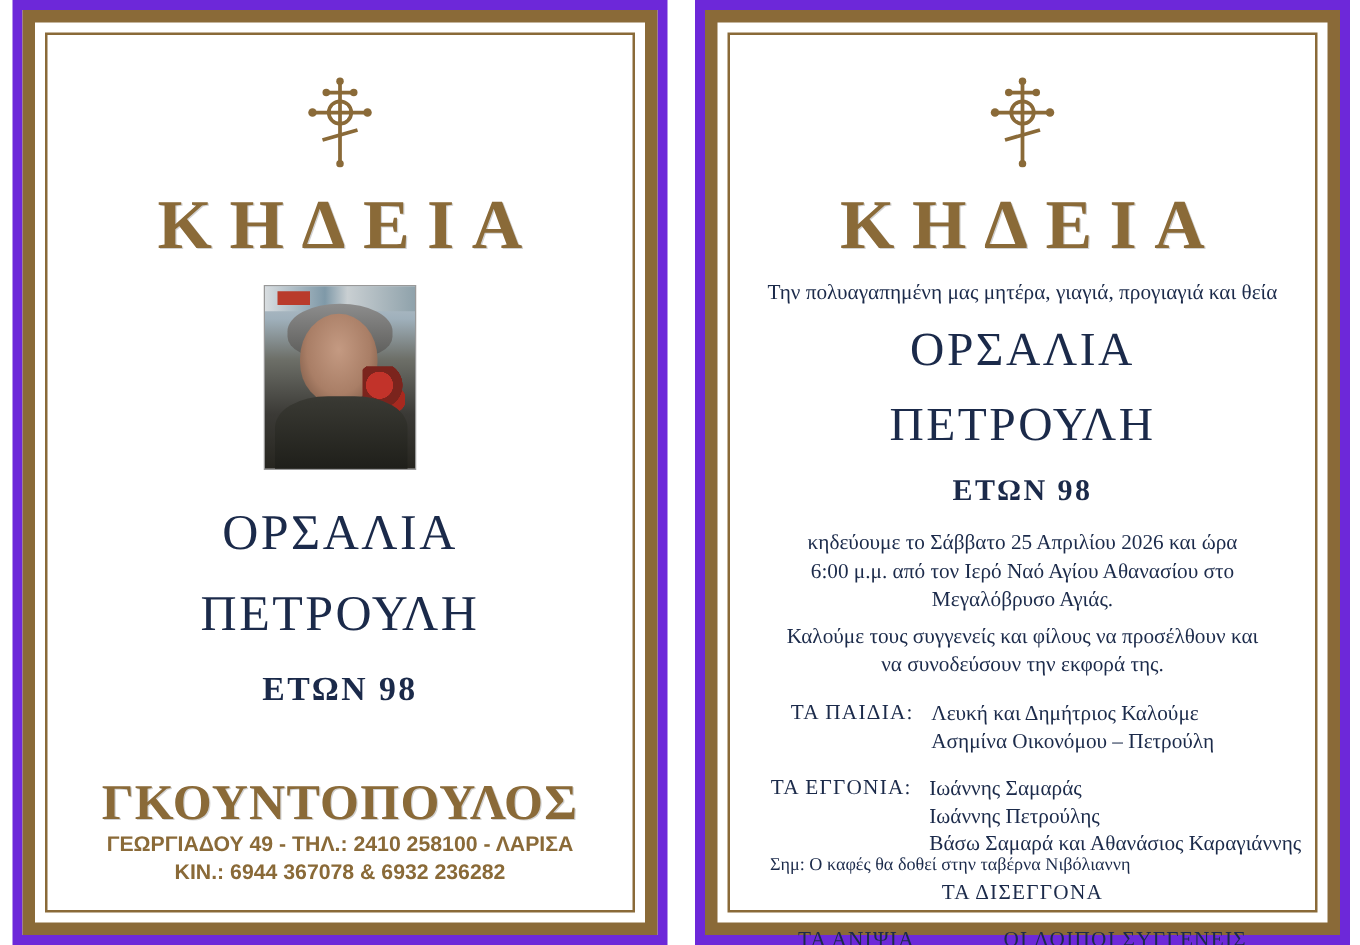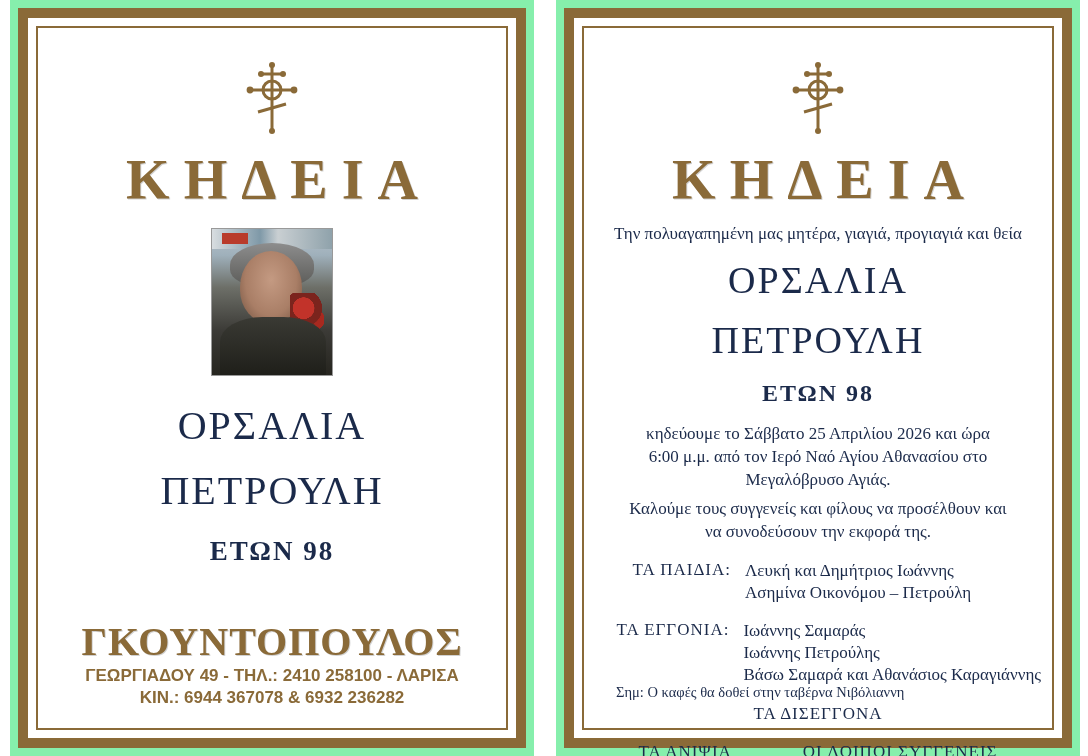--- a/index.html
+++ b/index.html
@@ -13,21 +13,21 @@
     position: relative;
     width: 1088px; height: 756px;
     background: #ffffff;
     overflow: hidden;
   }
   
   .card {
     position: absolute;
     top: 0;
     height: 756px;
-    background: #86efac;
+    background: #6d28d9;
     padding: 8px;
   }
   .card.left  { left: 10px;  width: 524px; }
   .card.right { left: 556px; width: 524px; }
 
   .card-inner {
     width: 100%; height: 100%;
     background: #ffffff;
     border: 10px solid #8a6a38;
     padding: 0;
@@ -324,21 +324,21 @@
           </div>
 
           <div class="invite">
             <div>Καλούμε τους συγγενείς και φίλους να προσέλθουν και</div>
             <div>να  συνοδεύσουν  την  εκφορά  της.</div>
           </div>
 
           <div class="rel-block">
             <div class="rel-label">ΤΑ  ΠΑΙΔΙΑ:</div>
             <div class="rel-names">
-              <div>Λευκή και Δημήτριος Ιωάννης</div>
+              <div>Λευκή και Δημήτριος Καλούμε</div>
               <div>Ασημίνα Οικονόμου – Πετρούλη</div>
             </div>
           </div>
 
           <div class="rel-block">
             <div class="rel-label">ΤΑ  ΕΓΓΟΝΙΑ:</div>
             <div class="rel-names">
               <div>Ιωάννης Σαμαράς</div>
               <div>Ιωάννης Πετρούλης</div>
               <div>Βάσω Σαμαρά και Αθανάσιος Καραγιάννης</div>

